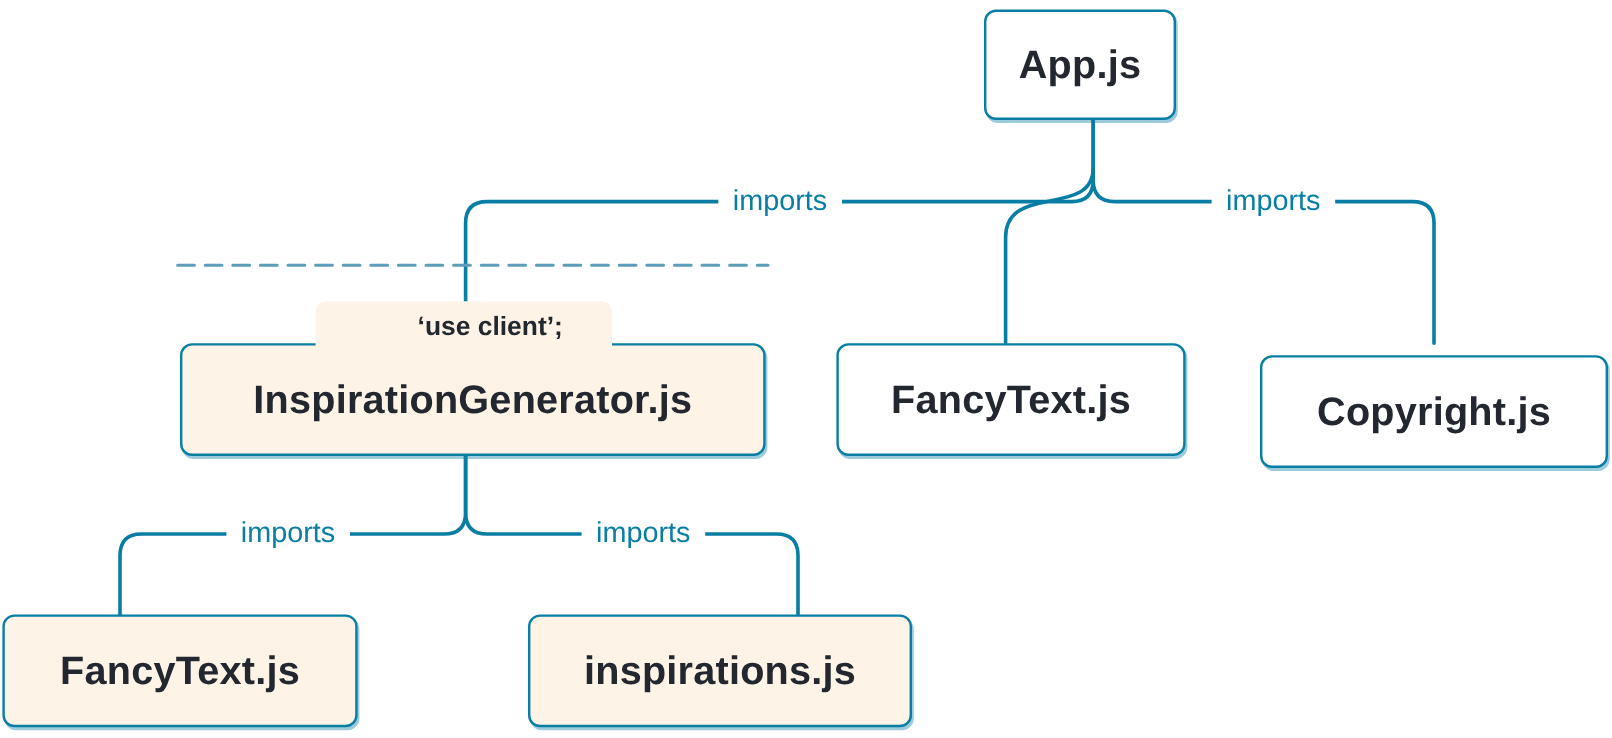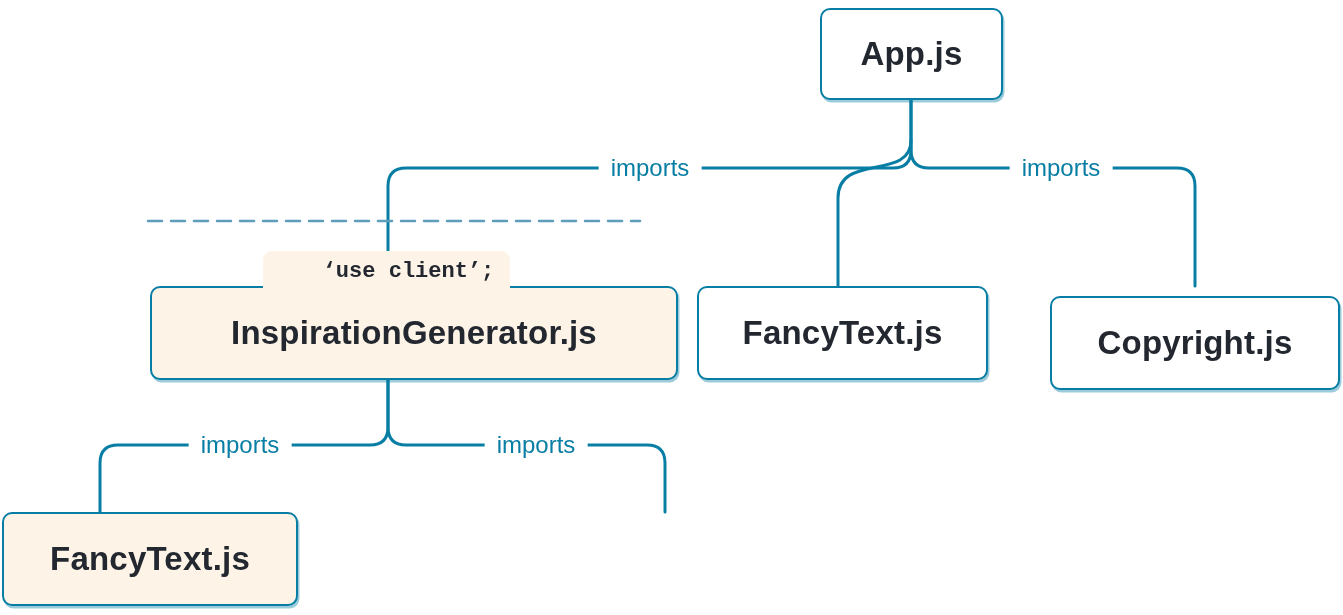--- a/index.html
+++ b/index.html
@@ -48,21 +48,21 @@
     box-shadow:1.5px 2.5px 0 rgba(8,126,164,.40);
     z-index:2;
     white-space:nowrap;
   }
   .node.client{background:var(--client-bg)}
   .directive{
     position:absolute;
     display:flex;align-items:center;justify-content:center;
     background:var(--client-bg);
     border-radius:9px 9px 0 0;
-    font-family:Liberation Mono, monospace;
+    font-family:Liberation Sans, sans-serif;
     font-size:22px;
     font-weight:700;
     color:var(--node-text);
     z-index:3;
     white-space:nowrap;
     padding-left:44px;
   }
   .imports{
     position:absolute;
     transform:translate(-50%,-50%);
@@ -91,34 +91,37 @@
 
   <span class="imports" style="left:650px;top:168px">imports</span>
   <span class="imports" style="left:1061px;top:168px">imports</span>
   <span class="imports" style="left:240px;top:445px">imports</span>
   <span class="imports" style="left:536px;top:445px">imports</span>
 
   <div class="directive" style="left:263px;top:251px;width:247px;height:41px">
     <span>‘use client’;</span>
   </div>
 
-  <div class="node server" style="left:820px;top:8px;width:183px;height:92px">
+  <div class="node server" style="left:820px;top:8px;width:160px;height:92px">
     <span>App.js</span>
   </div>
 
-  <div class="node client" style="left:150px;top:286px;width:528px;height:94px">
+  <div class="node client" style="left:150px;top:286px;width:488px;height:94px">
     <span>InspirationGenerator.js</span>
   </div>
 
   <div class="node server" style="left:697px;top:286px;width:291px;height:94px">
     <span>FancyText.js</span>
   </div>
 
   <div class="node server" style="left:1050px;top:296px;width:290px;height:94px">
     <span>Copyright.js</span>
   </div>
 
   <div class="node client" style="left:2px;top:512px;width:296px;height:94px">
     <span>FancyText.js</span>
   </div>
 
+  <div class="node client" style="left:440px;top:512px;width:320px;height:94px">
+    <span>inspirations.js</span>
+  </div>
 
 </div>
 
 </body></html>

